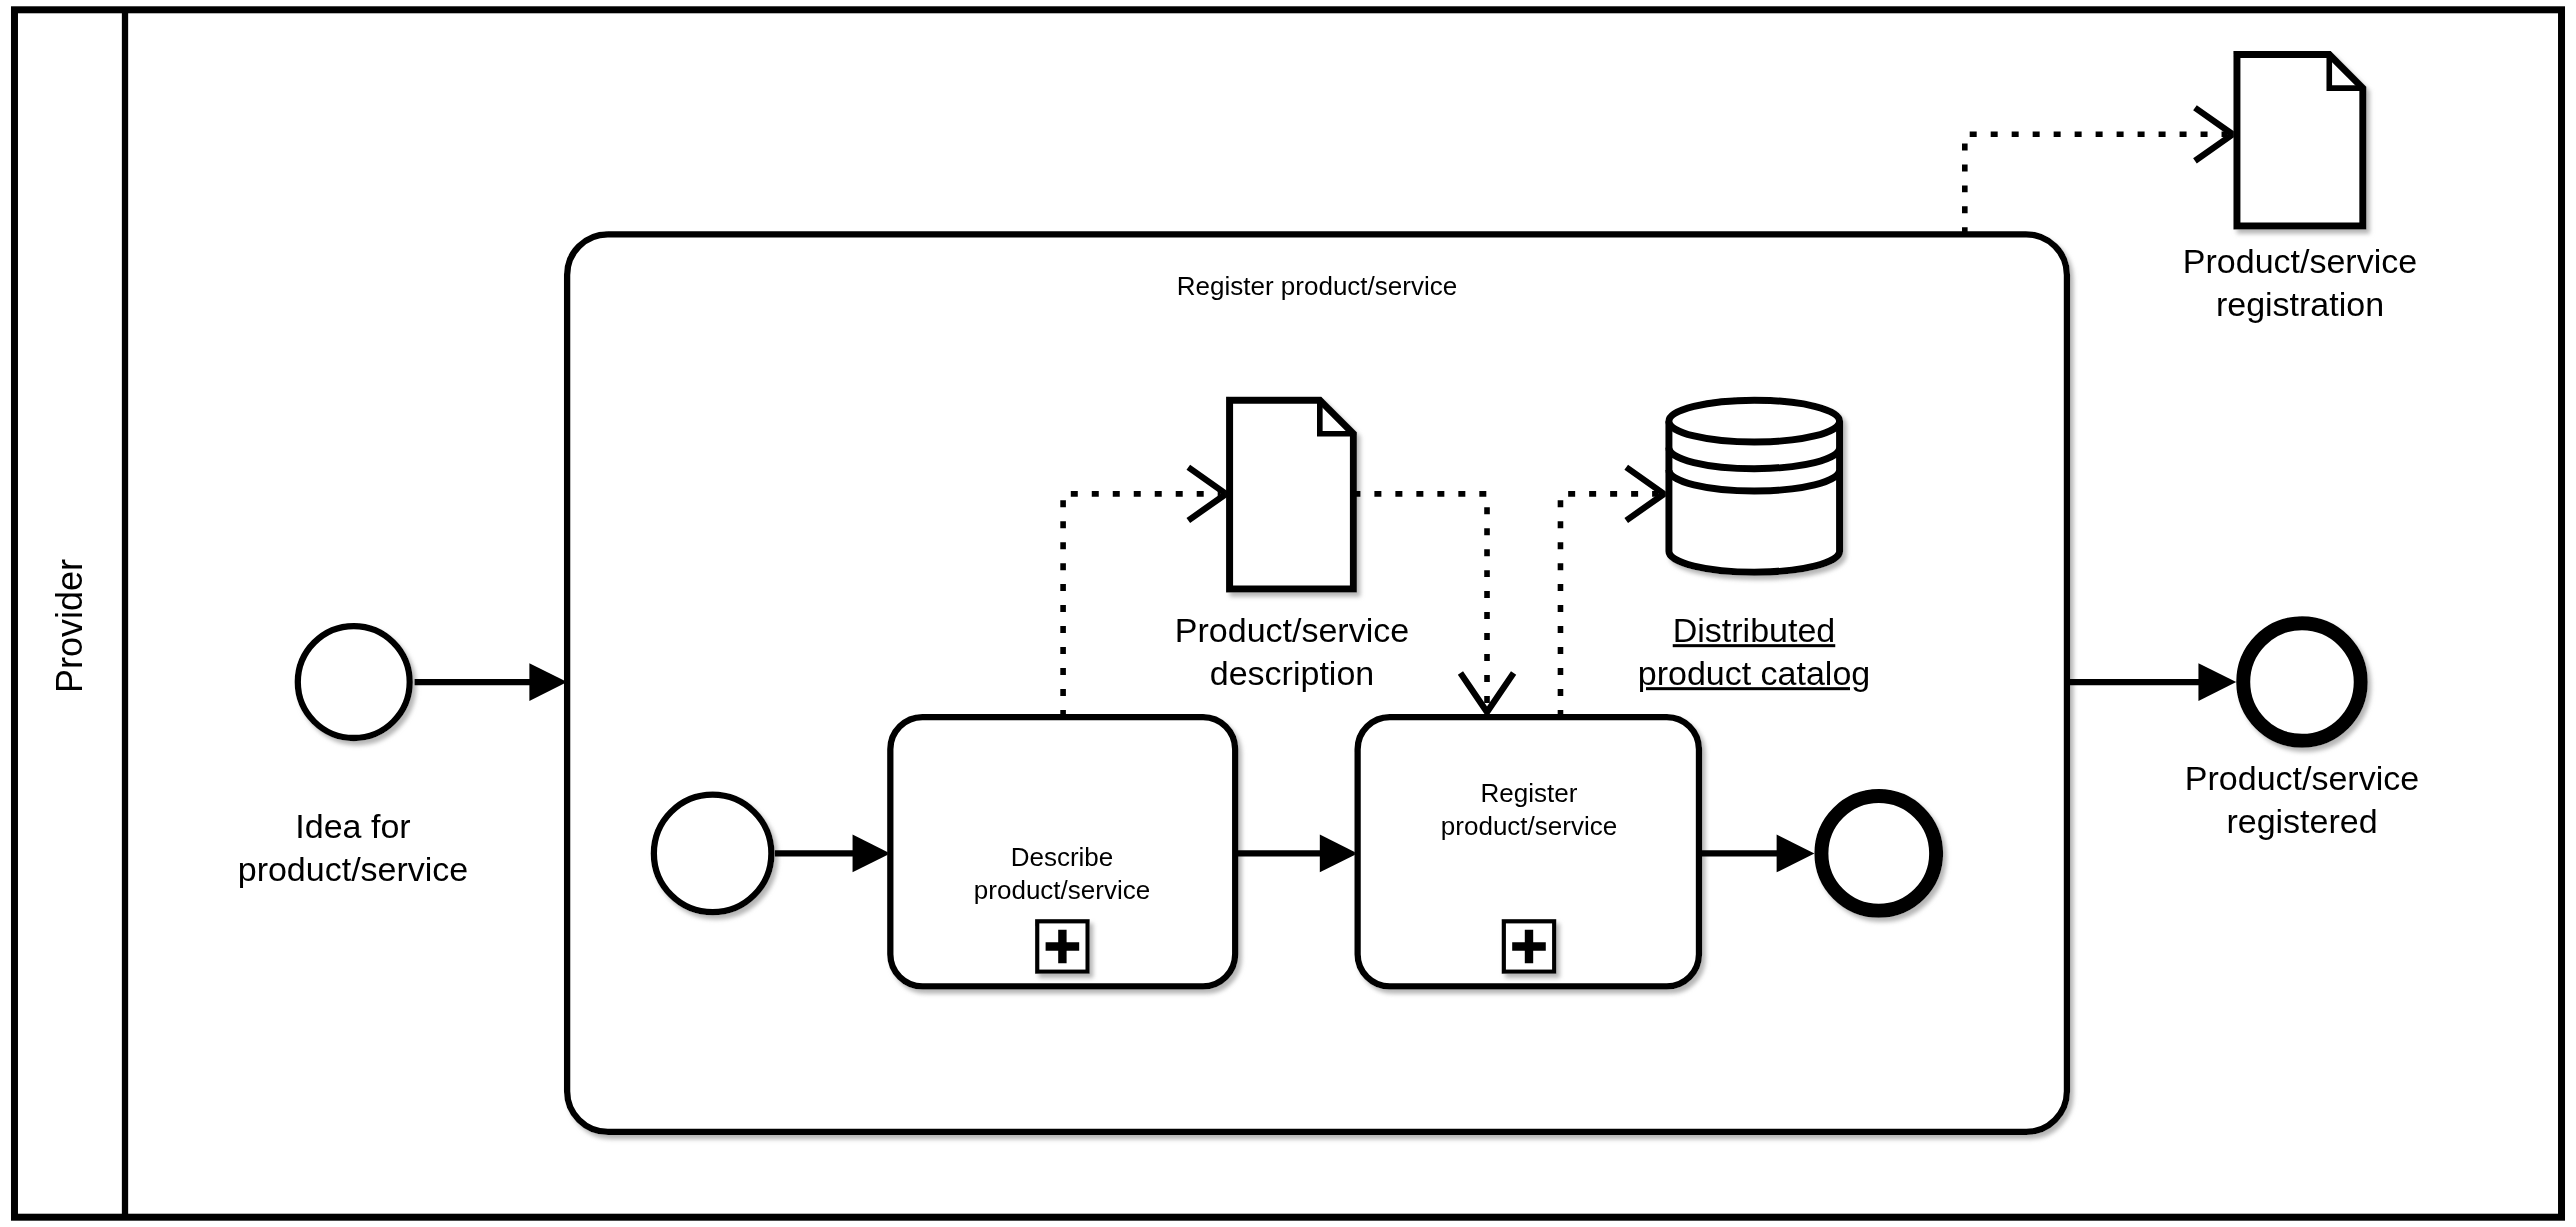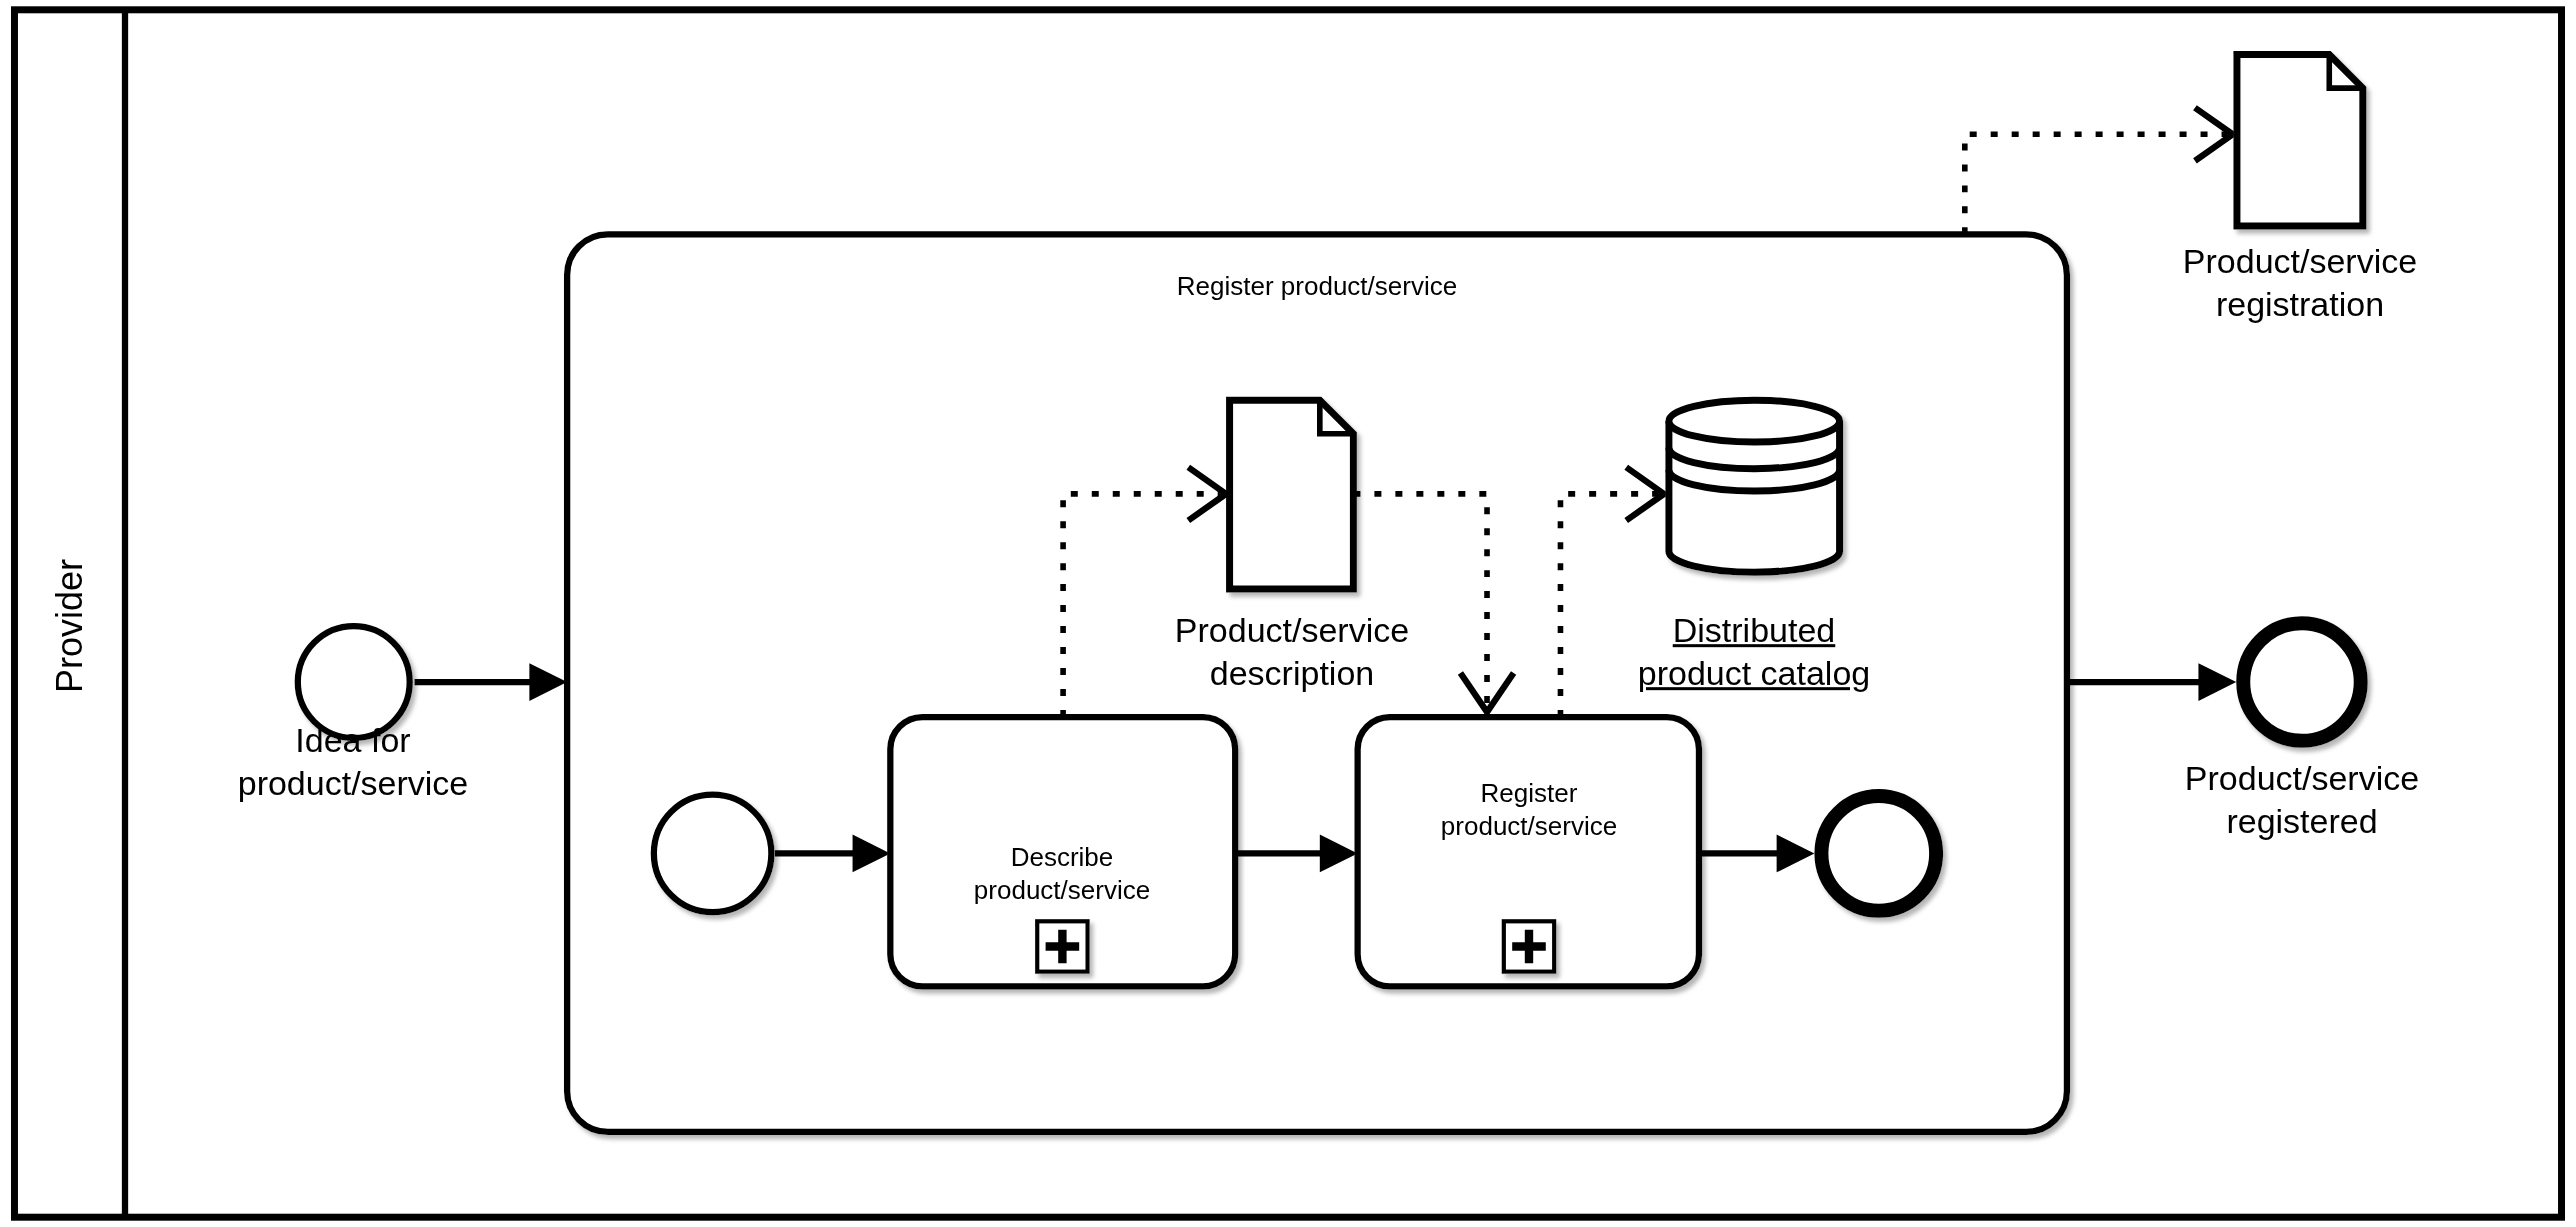--- a/index.html
+++ b/index.html
@@ -127,21 +127,21 @@
       <path d="M2385,640 A122,30 0 0 0 2629,640" fill="none" stroke="#000000" stroke-width="10"></path>
       <path d="M2385,672 A122,30 0 0 0 2629,672" fill="none" stroke="#000000" stroke-width="10"></path>
       <ellipse cx="2507" cy="602" rx="122" ry="30" fill="#ffffff" stroke="#000000" stroke-width="10"></ellipse>
     </g>
   </svg>
 
   <div class="lbl rot fs52" style="left:70px; top:626px;">Provider</div>
 
   <div class="lbl fs54" style="left:1317px; top:286px;">Register product/service</div>
 
-  <div class="lbl fs48" style="left:353px; top:762px;text-align:center;">Idea for
+  <div class="lbl fs48" style="left:353px; top:848px;text-align:center;">Idea for
 product/service</div>
 
   <div class="lbl fs54" style="left:1062px; top:854px;margin-top:20px;">Describe
 product/service</div>
 
   <div class="lbl fs54" style="left:1529px; top:810px;">Register
 product/service</div>
 
   <div class="lbl fs48" style="left:1292px; top:652px;">Product/service
 description</div>

